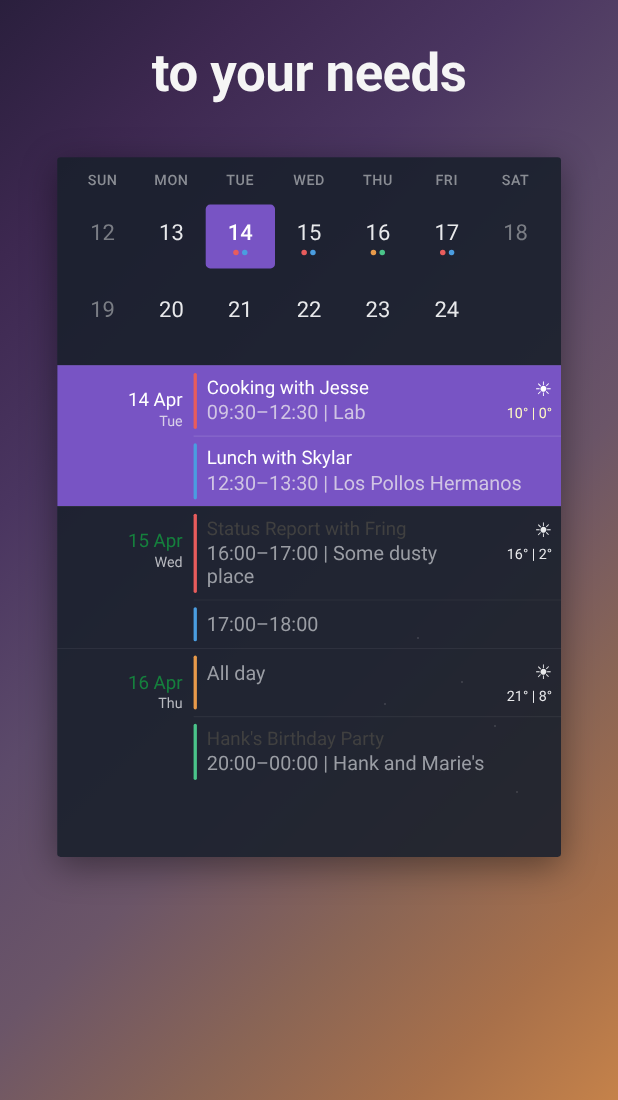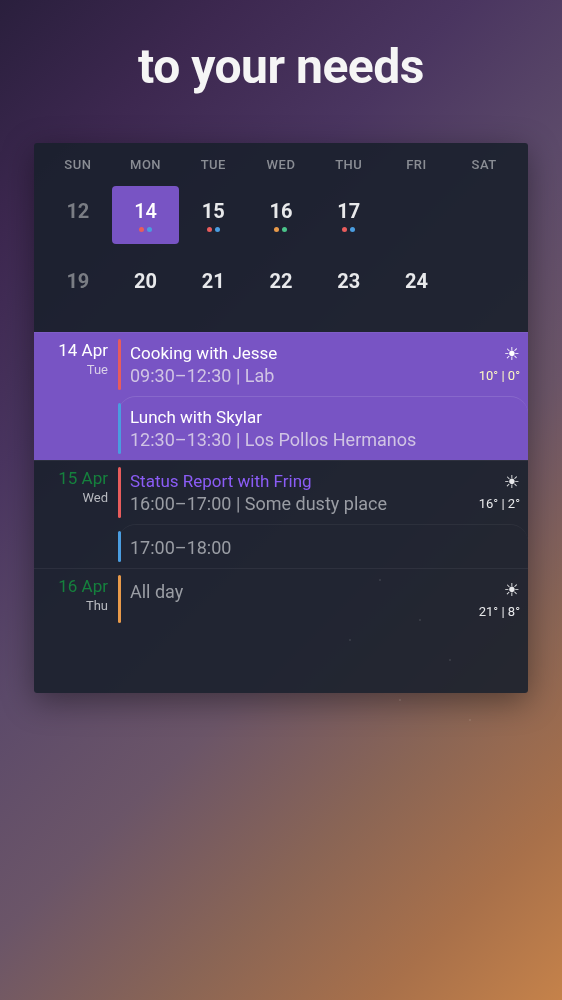--- a/index.html
+++ b/index.html
@@ -24,21 +24,21 @@
 }
 .headline {
   color: #f5f5f5;
   font-size: 48px;
   font-weight: 700;
   text-align: center;
   padding: 38px 0 48px;
   letter-spacing: -0.5px;
 }
 .widget {
-  margin: 0 34px;
+  margin: 0 52px;
   background: rgba(26, 32, 44, 0.9);
   border-radius: 3px;
   box-shadow: 0 8px 32px rgba(0,0,0,0.4);
   overflow: hidden;
 }
 .cal-header {
   display: grid;
   grid-template-columns: repeat(7, 1fr);
   padding: 14px 10px 8px;
 }
@@ -59,65 +59,65 @@
   display: flex;
   flex-direction: column;
   align-items: center;
   justify-content: center;
   height: 58px;
   position: relative;
 }
 .cal-num {
   color: #e8e9eb;
   font-size: 20px;
-  font-weight: 700;
+  font-weight: 400;
 }
 .cal-cell.dim .cal-num { color: #7a7d84; }
 .cal-cell.selected {
   background: #7854c4;
   border-radius: 4px;
   text-align: center;
 }
 .cal-cell.selected .cal-num { color: #fff; font-weight: 500; }
 .dots {
   display: flex;
   gap: 3px;
   margin-top: 4px;
   height: 5px;
 }
 .dot { width: 5px; height: 5px; border-radius: 50%; }
 .agenda { }
 .day-group { display: flex; border-top: 1px solid rgba(255,255,255,0.06); }
 .day-group.highlight { background: #7854c4; }
 .date-col {
-  width: 84px;
+  width: 124px;
   text-align: right;
-  padding: 7px 10px 0 0;
+  padding: 21px 10px 0 0;
   flex-shrink: 0;
 }
 .date-main { font-size: 17px; color: #15803d; font-weight: 400; }
 .date-sub { font-size: 13px; color: #b8bac0; margin-top: 2px; }
 .day-group.highlight .date-main { color: #fff; }
 .day-group.highlight .date-sub { color: #d8cfe8; }
 .events-col { flex: 1; }
 .event {
   display: flex;
   position: relative;
   padding: 10px 8px 10px 12px;
 }
-.event + .event { border-top: 1px solid rgba(255,255,255,0.05); border-radius: 18px; }
+.event + .event { border-top: 1px solid rgba(255,255,255,0.05); }
 .day-group.highlight .event + .event { border-top: 1px solid rgba(255,255,255,0.12); }
 .accent {
   position: absolute;
   left: 0; top: 6px; bottom: 6px;
   width: 2.5px;
   border-radius: 2px;
 }
 .event-body { flex: 1; min-width: 0; }
-.event-title { font-size: 17px; color: #8b5cf6; font-weight: 400; }
+.event-title { font-size: 17px; color: #404040; font-weight: 400; }
 .event-meta { font-size: 18px; color: #9a9da4; margin-top: 2px; }
 .day-group.highlight .event-title { color: #fff; }
 .day-group.highlight .event-meta { color: #d0c4e4; }
 .weather {
   text-align: right;
   padding-left: 8px;
   flex-shrink: 0;
   min-width: 60px;
 }
 .weather-icon { font-size: 18px; color: #e8e9eb; }
@@ -141,20 +141,24 @@
       <div class="cal-day-label">THU</div>
       <div class="cal-day-label">FRI</div>
       <div class="cal-day-label">SAT</div>
     </div>
   <div id="cal-body">
       <div class="cal-row">
         <div class="cal-cell dim">
           <div class="cal-num">12</div>
           <div class="dots"></div>
         </div>
+        <div class="cal-cell">
+          <div class="cal-num">13</div>
+          <div class="dots"></div>
+        </div>
         <div class="cal-cell selected">
           <div class="cal-num">14</div>
           <div class="dots">
             <div class="dot" style="background: rgb(232, 92, 92);"></div>
             <div class="dot" style="background: rgb(74, 157, 224);"></div>
           </div>
         </div>
         <div class="cal-cell">
           <div class="cal-num">15</div>
           <div class="dots">
@@ -168,20 +172,24 @@
             <div class="dot" style="background: rgb(232, 154, 74);"></div>
             <div class="dot" style="background: rgb(74, 196, 138);"></div>
           </div>
         </div>
         <div class="cal-cell">
           <div class="cal-num">17</div>
           <div class="dots">
             <div class="dot" style="background: rgb(232, 92, 92);"></div>
             <div class="dot" style="background: rgb(74, 157, 224);"></div>
           </div>
+        </div>
+        <div class="cal-cell dim">
+          <div class="cal-num">18</div>
+          <div class="dots"></div>
         </div>
       </div>
       <div class="cal-row">
         <div class="cal-cell dim">
           <div class="cal-num">19</div>
           <div class="dots"></div>
         </div>
         <div class="cal-cell">
           <div class="cal-num">20</div>
           <div class="dots"></div>
@@ -265,17 +273,24 @@
           <div class="event">
             <div class="accent" style="background: rgb(232, 154, 74);"></div>
             <div class="event-body">
               <div class="event-meta">All day</div>
             </div>
             <div class="weather">
               <div class="weather-icon">☀</div>
               <div class="weather-temp">21° | 8°</div>
             </div>
           </div>
+          <div class="event">
+            <div class="accent" style="background: rgb(74, 196, 138);"></div>
+            <div class="event-body">
+              <div class="event-title">Hank's Birthday Party</div>
+              <div class="event-meta">20:00–00:00  |  Hank and Marie's</div>
+            </div>
+          </div>
         </div>
       </div>
     </div>
   <div class="bottom-pad"></div>
 </div>
 
 </body></html>

